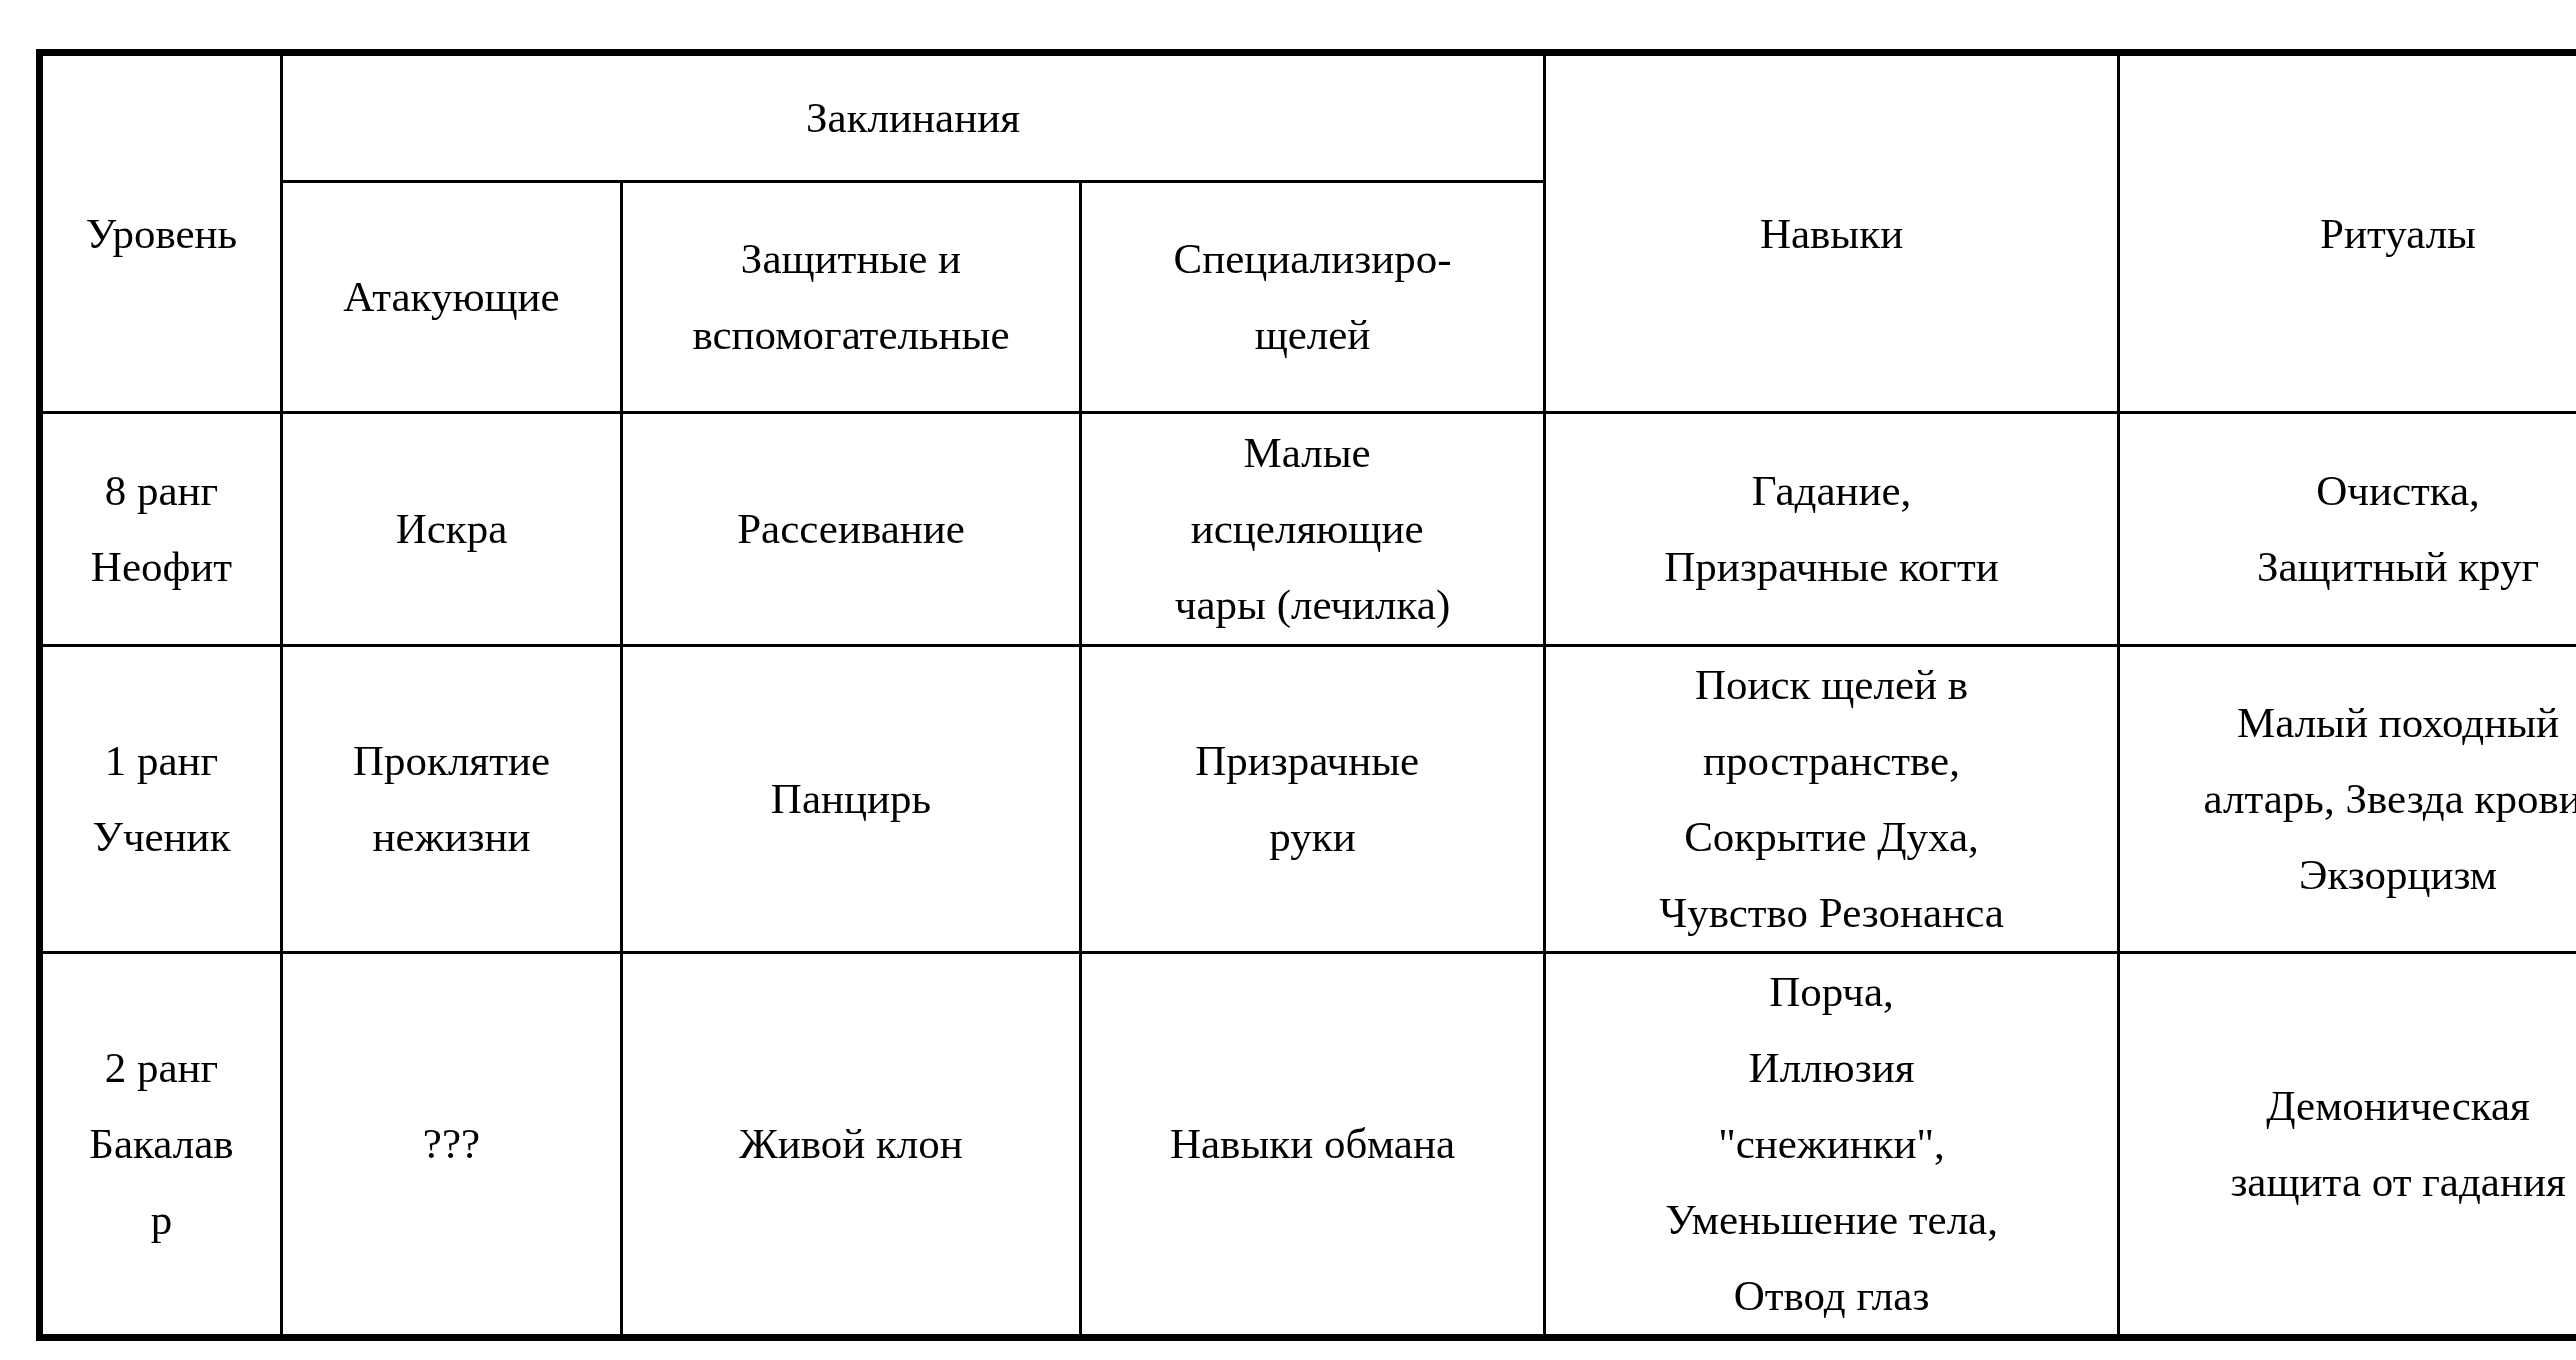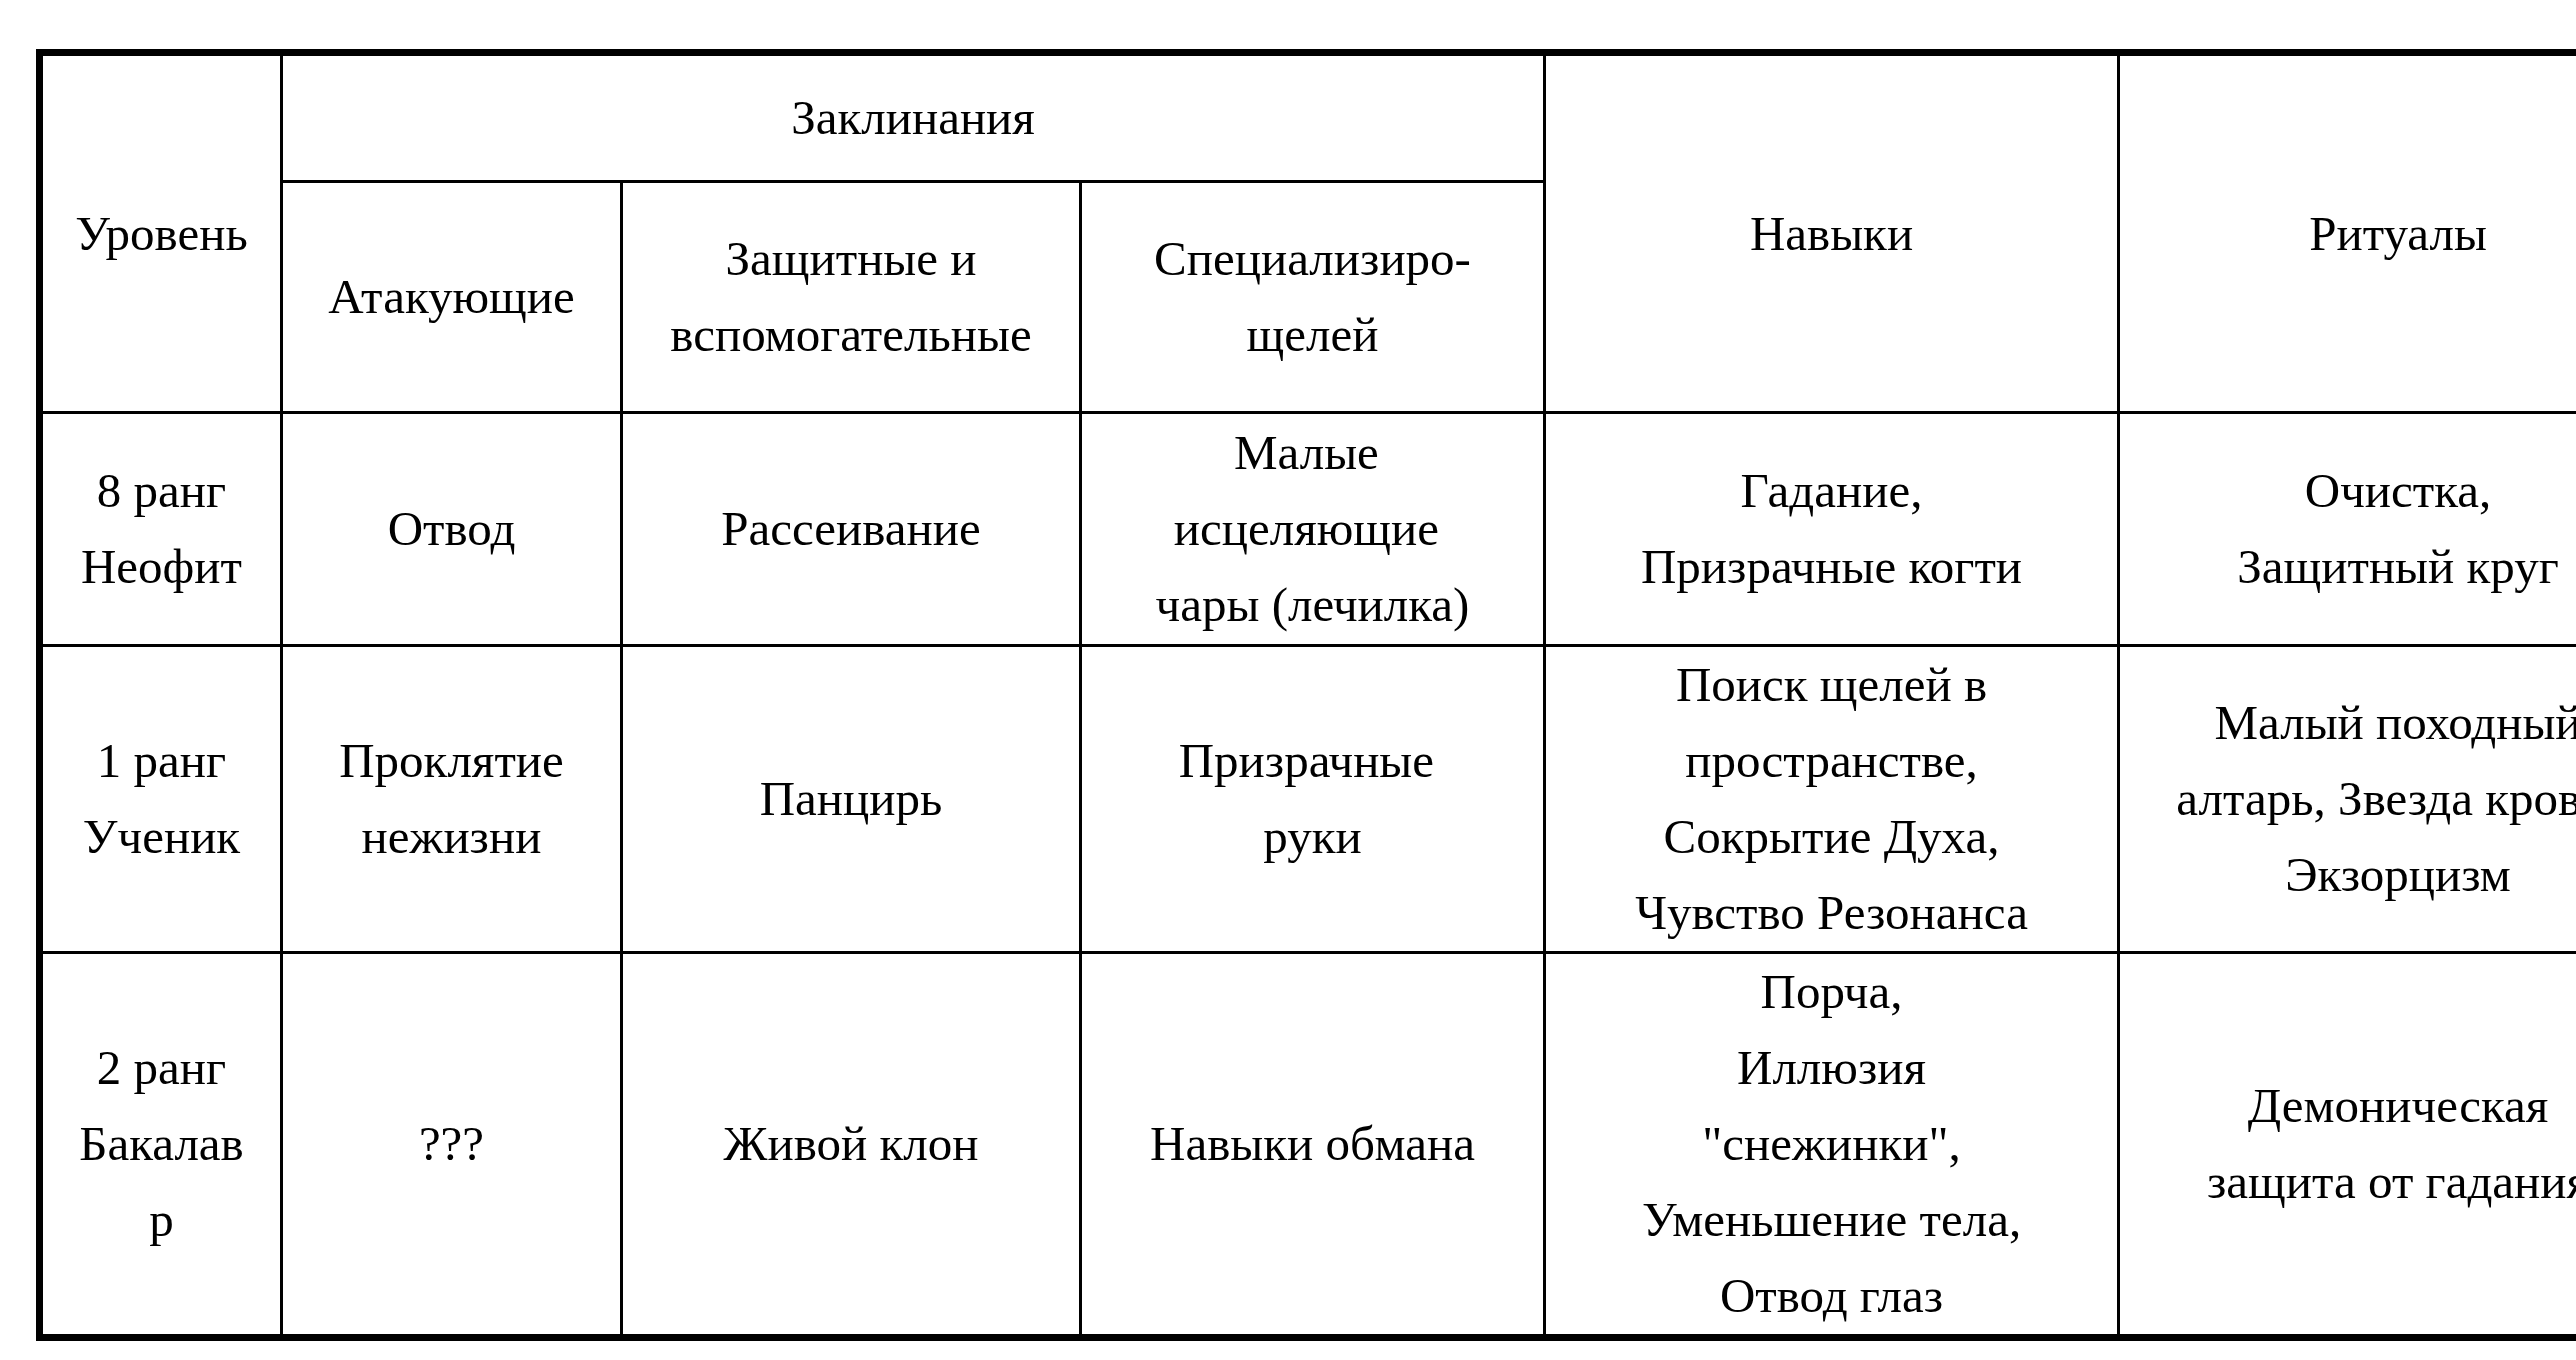--- a/index.html
+++ b/index.html
@@ -26,21 +26,21 @@
     width: 2640px;
     border-collapse: collapse;
     table-layout: fixed;
     border: 7.2px solid #000000;
   }
   table.grid td {
     border: 3.6px solid #000000;
     padding: 0 4.1px;
     text-align: center;
     vertical-align: middle;
-    font-size: 49px;
+    font-size: 43px;
     line-height: 76px;
     white-space: pre-wrap;
     overflow: hidden;
   }
   
   td.dbl {
     border-bottom: 15.5px double #000000;
   }
   .u {
     text-decoration-thickness: 3.6px;
@@ -71,21 +71,21 @@
         <td class="dbl">Атакующие</td>
         <td class="dbl">Защитные и
 вспомогательные</td>
         <td class="dbl">Специализиро-
 щелей</td>
       </tr>
 
       <tr style="height:233px">
         <td>8 ранг
 Неофит</td>
-        <td>Отвод</td>
+        <td>Искра</td>
         <td>Рассеивание</td>
         <td><span class="u">Малые 
 исцеляющие 
 чары (лечилка)</span></td>
         <td>Гадание,
 Призрачные когти</td>
         <td>Очистка,
 Защитный круг</td>
       </tr>
 

